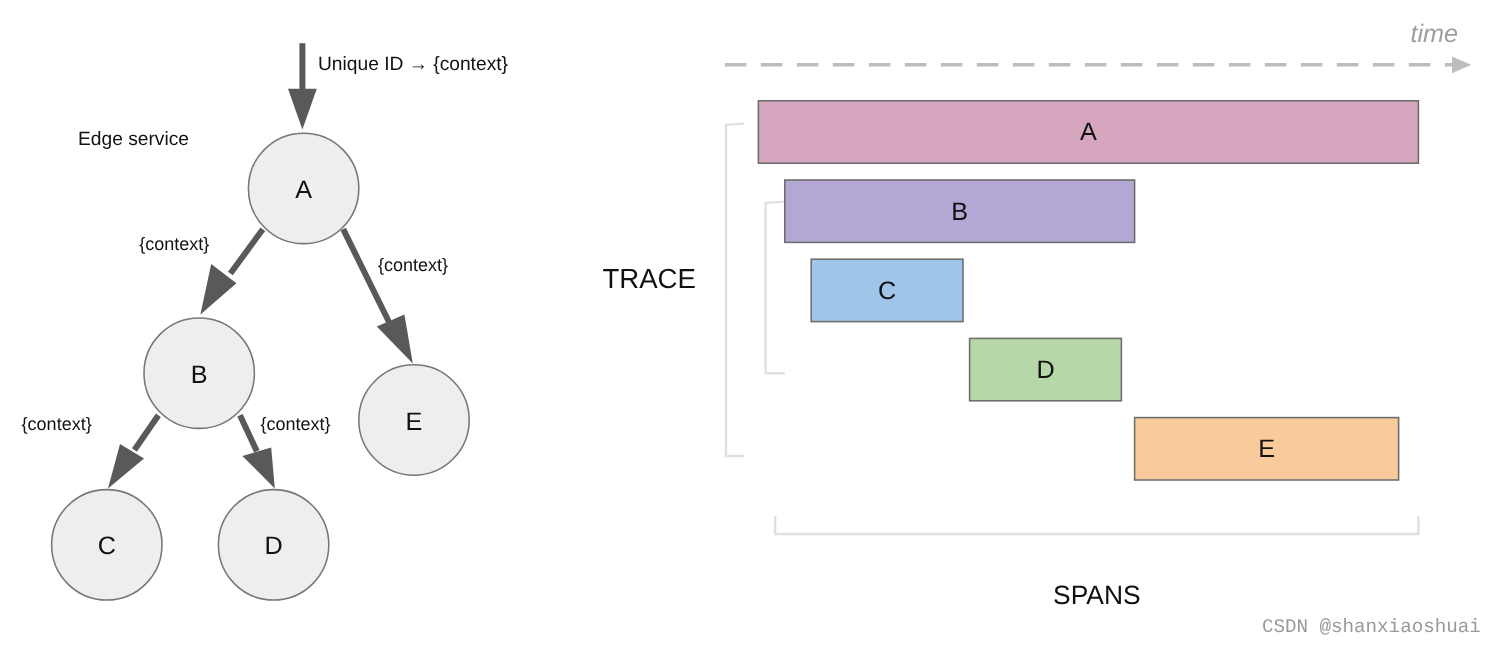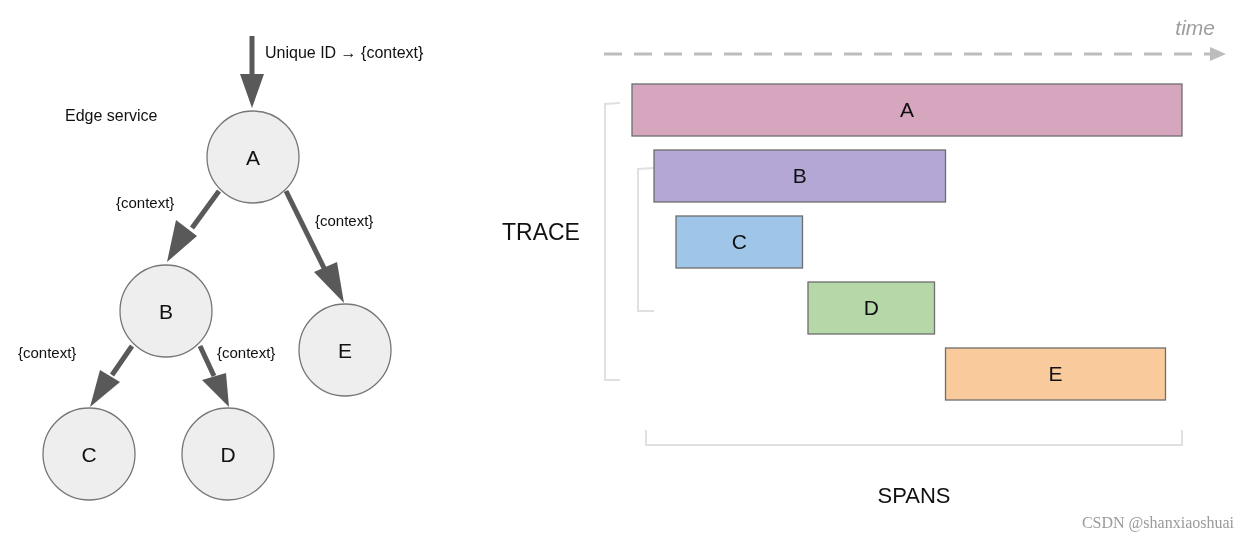--- a/index.html
+++ b/index.html
@@ -1,21 +1,21 @@
 <!DOCTYPE html>
 <html><head>
 <meta charset="utf-8">
 <style>
   html, body { margin: 0; padding: 0; background: #ffffff; }
   body { width: 1248px; height: 540px; position: relative; overflow: hidden;
          font-family: "Liberation Sans", "DejaVu Sans", sans-serif; color: #111; }
   svg { position: absolute; left: 0; top: 0; }
   .lbl { font-family: "Liberation Sans", "DejaVu Sans", sans-serif; fill: #111; }
   .watermark { position: absolute; right: 14px; bottom: 8px; font-size: 16px; color: #9a9a9a;
-               font-family: Liberation Serif, serif; }
+               font-family: Liberation Mono, monospace; }
 </style>
 </head>
 <body>
 
 <svg id="diagram" width="1248" height="540" viewBox="0 0 1248 540">
   <defs>
     <marker id="arrowhead" markerWidth="10" markerHeight="10" refX="5" refY="5" orient="auto" markerUnits="userSpaceOnUse"></marker>
   </defs>
 
   <g>

